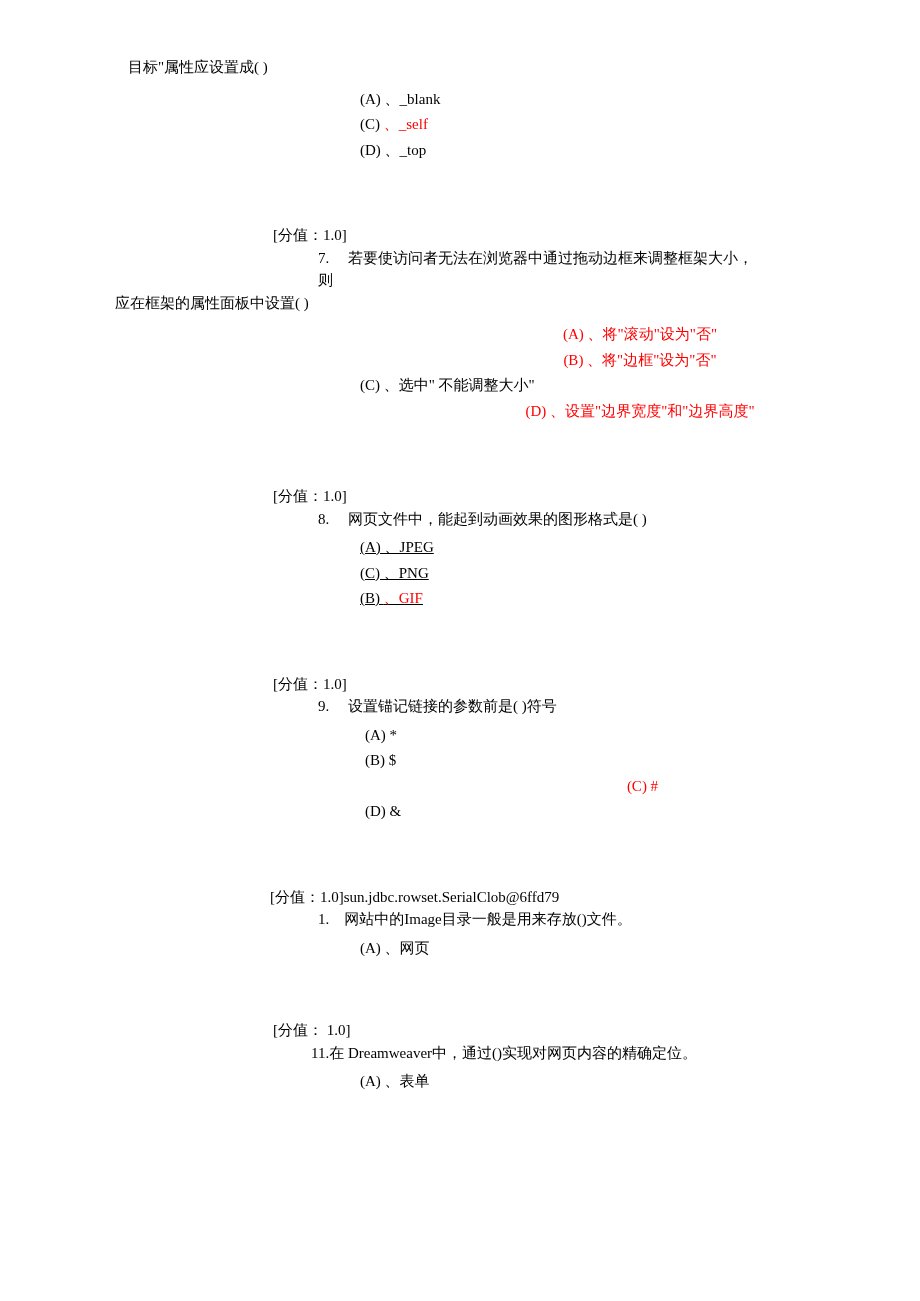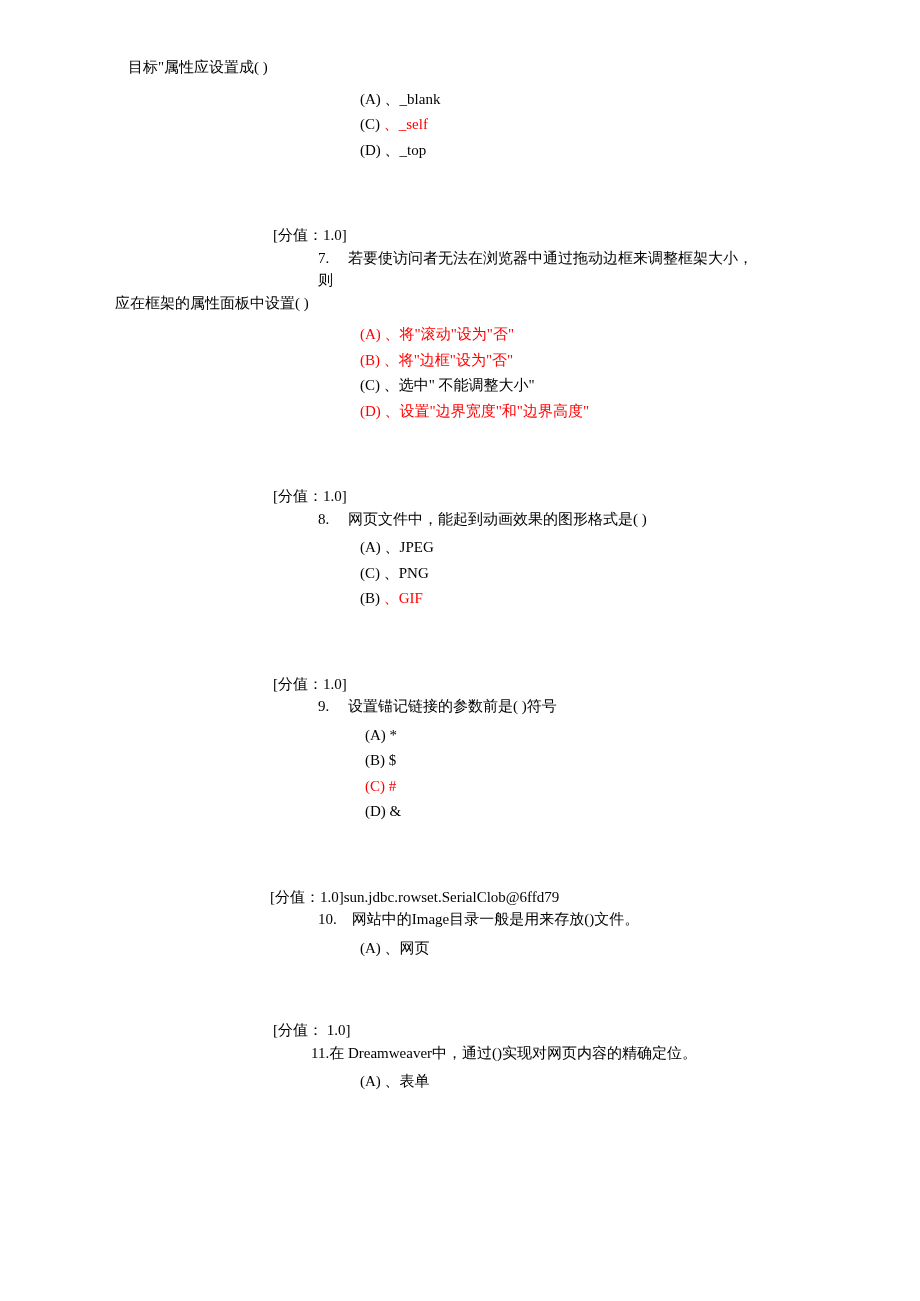--- a/index.html
+++ b/index.html
@@ -12,35 +12,37 @@
       height: 1301px;
       background: #ffffff;
       font-family: "SimSun", "宋体", serif;
       font-size: 15px;
       line-height: 1.5;
       color: #000000;
       padding-top: 56px;
     }
     .highlight {
       color: #ff0000;
+      text-align: center;
     }
     .question-stem-1 {
       margin-left: 128px;
     }
     .question-stem-2 {
       margin-left: 115px;
     }
     .options-block-1 {
       margin-left: 360px;
     }
     .options-block-2 {
       margin-left: 360px;
     }
     .options-block-3 {
       margin-left: 360px;
+      text-decoration: underline;
     }
     .options-block-4 {
       margin-left: 365px;
     }
     .options-block-5 {
       margin-left: 360px;
     }
     .options-block-6 {
       margin-left: 360px;
     }
@@ -120,21 +122,21 @@
   <div class="option-line">(A)  *</div>
   <div class="option-line">(B) $</div>
   <div class="option-line highlight">(C) #</div>
   <div class="option-line">(D) &amp;</div>
 </div>
 
 <div class="spacer-large"></div>
 
 <div class="score-label-10">[分值：1.0]sun.jdbc.rowset.SerialClob@6ffd79</div>
 
-<div class="q-num-line-10">10. 网站中的Image目录一般是用来存放()文件。</div>
+<div class="q-num-line-10">1. 网站中的Image目录一般是用来存放()文件。</div>
 <div style="height: 3px;"></div>
 <div class="options-block-5">
   <div class="option-line">(A)  、网页</div>
 </div>
 
 <div class="spacer-medium"></div>
 
 <div class="score-label">[分值： 1.0]</div>
 
 <div class="q-num-line-11">11.在  Dreamweaver中，通过()实现对网页内容的精确定位。</div>

